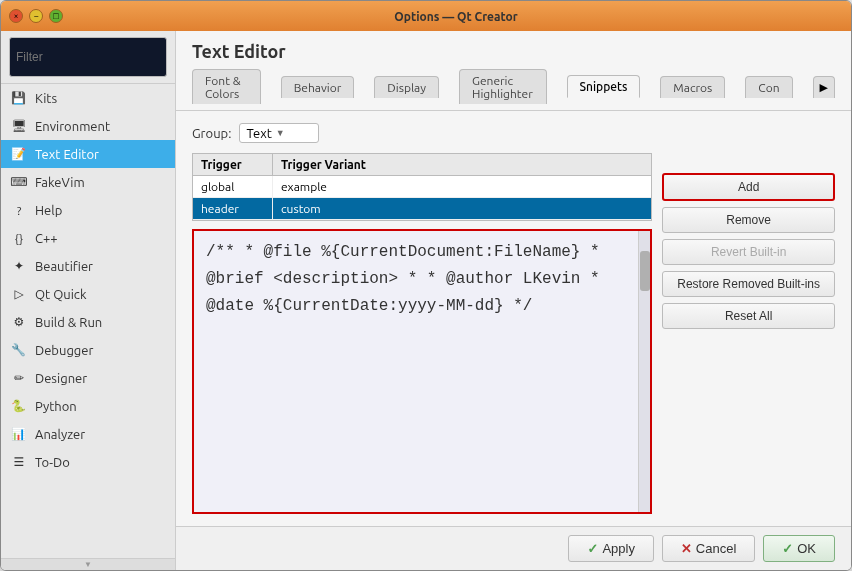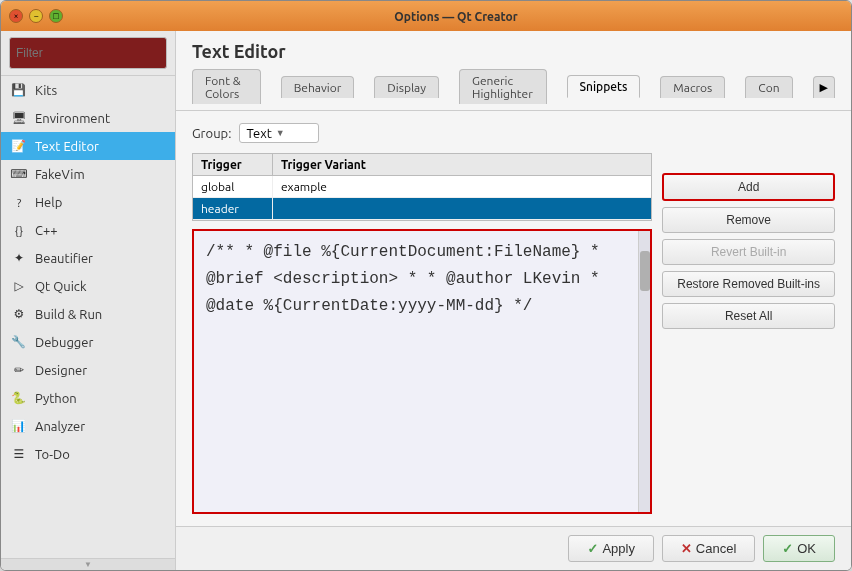--- a/index.html
+++ b/index.html
@@ -63,26 +63,26 @@
       flex-shrink: 0;
     }
 
     .sidebar-filter {
       padding: 6px 8px;
       border-bottom: 1px solid #ccc;
     }
 
     .sidebar-filter input {
       width: 100%;
-      height: 32px;
+      height: 40px;
       border: 1px solid #bbb;
       border-radius: 3px;
       padding: 2px 6px;
       font-size: 12px;
-      background: #7f1d1d;
+      background: #0f172a;
       color: #999;
     }
 
     .sidebar-list {
       flex: 1;
       overflow-y: auto;
     }
 
     .sidebar-item {
       display: flex;
@@ -481,20 +481,21 @@
               <div class="snippets-table-header">
                 <div class="snippets-col-trigger">Trigger</div>
                 <div class="snippets-col-variant">Trigger Variant</div>
               </div>
               <div class="snippets-row">
                 <div class="snippets-cell trigger">global</div>
                 <div class="snippets-cell variant">example</div>
               </div>
               <div class="snippets-row selected">
                 <div class="snippets-cell trigger">header</div>
+                <div class="snippets-cell variant">custom</div>
               </div>
             </div>
 
             <div class="code-area-wrap">
               <div class="code-area-content" contenteditable="true" style="">/**
  * @file      %{CurrentDocument:FileName}
  * @brief     &lt;description&gt;
  *
  * @author    LKevin
  * @date      %{CurrentDate:yyyy-MM-dd}

